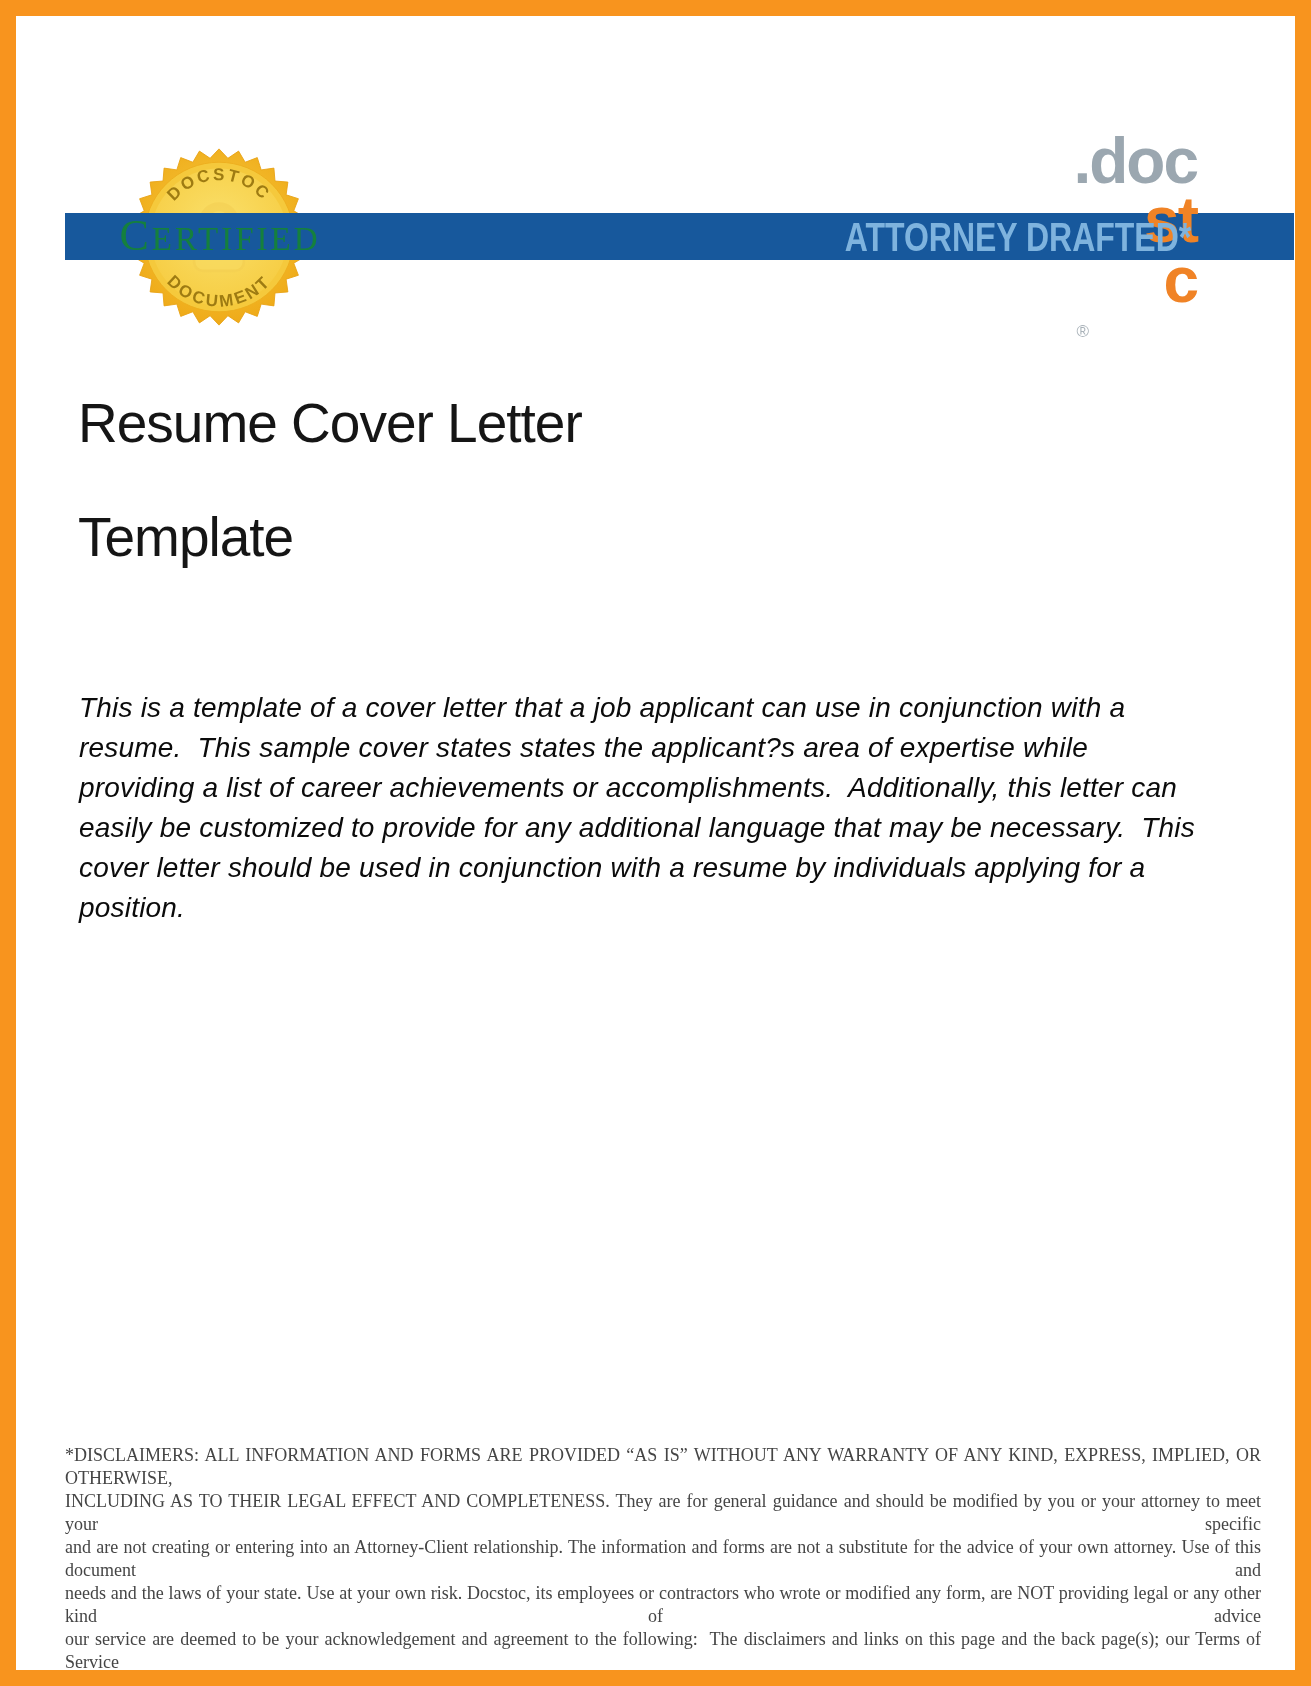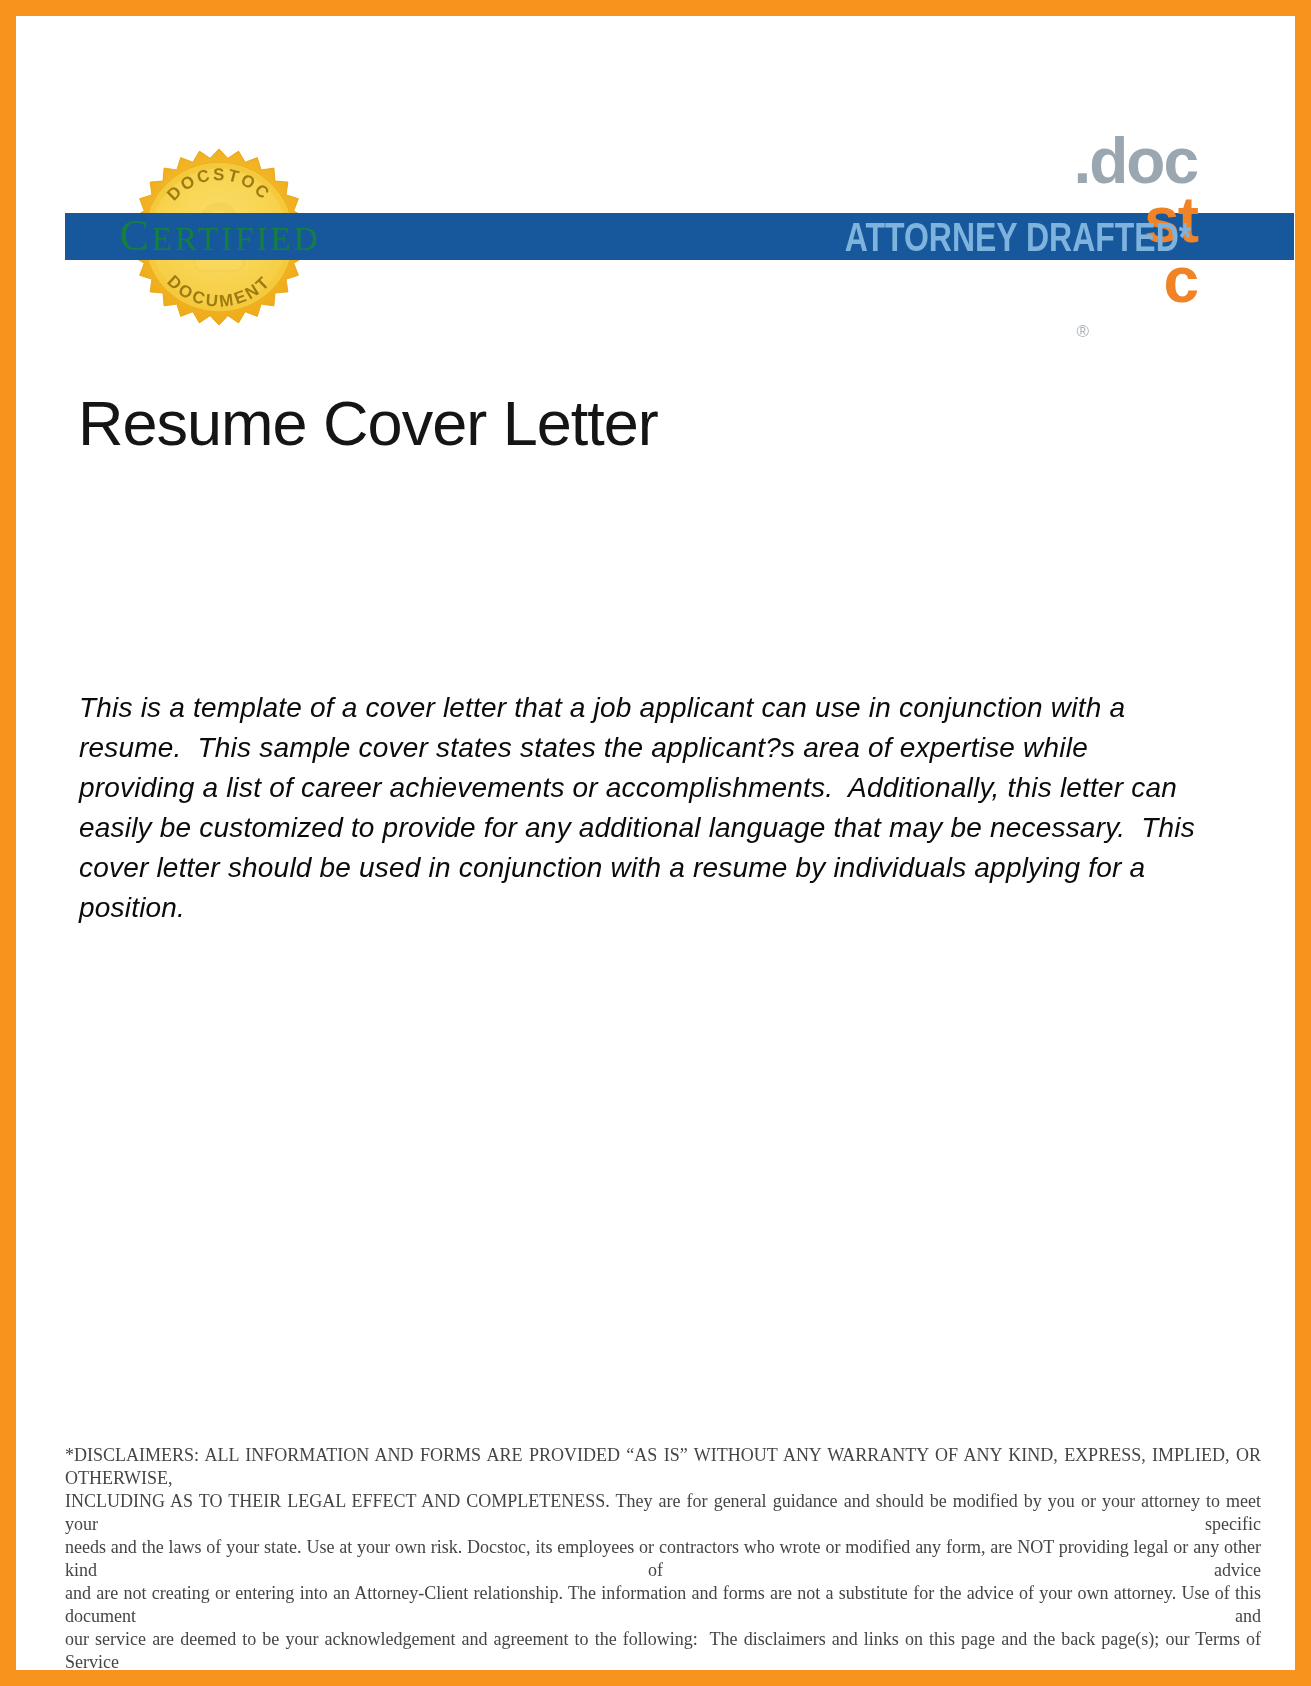--- a/index.html
+++ b/index.html
@@ -38,21 +38,21 @@
   .lg-reg{align-self:flex-start;font-size:17px;letter-spacing:0;color:#A9B2B9;margin:14px 0 0 3px;font-weight:normal;}
   .banner-label{
     position:absolute;top:197px;right:104px;height:47px;line-height:48px;
     font-size:41px;font-weight:bold;color:#7EB3DE;letter-spacing:0px;
     transform:scaleX(0.78);transform-origin:100% 50%;
     white-space:nowrap;
   }
   
   .title{
     position:absolute;left:62px;top:350px;margin:0;
-    font-size:63px;font-weight:400;letter-spacing:-1px;color:#151515;
+    font-size:55px;font-weight:400;letter-spacing:-1px;color:#151515;
     line-height:114px;
   }
   .bodytext{
     position:absolute;left:63px;top:672px;
     font-size:28px;color:#0B0B0B;line-height:40px;letter-spacing:0.2px;
   }
   .bl{white-space:pre;font-style:italic;}
   
   .disclaimer{
     position:absolute;left:49px;top:1428px;width:1196px;
@@ -105,34 +105,35 @@
       <polygon points="25,4 42,21 42,4" fill="#5E9BCC"></polygon>
     </svg>
     <span class="lg-orange">c</span>
     <span class="lg-reg">®</span>
   </div>
 
   <div class="banner-label">ATTORNEY DRAFTED*</div>
 
   <h1 class="title">
     <div>Resume Cover Letter</div>
+    <div>Template</div>
   </h1>
 
   <div class="bodytext">
     <div class="bl">This is a template of a cover letter that a job applicant can use in conjunction with a</div>
     <div class="bl">resume.  This sample cover states states the applicant?s area of expertise while</div>
     <div class="bl">providing a list of career achievements or accomplishments.  Additionally, this letter can</div>
     <div class="bl">easily be customized to provide for any additional language that may be necessary.  This</div>
     <div class="bl">cover letter should be used in conjunction with a resume by individuals applying for a</div>
     <div class="bl">position.</div>
   </div>
 
   <div class="disclaimer">
     <div class="dl">*DISCLAIMERS: ALL INFORMATION AND FORMS ARE PROVIDED “AS IS” WITHOUT ANY WARRANTY OF ANY KIND, EXPRESS, IMPLIED, OR OTHERWISE,</div>
     <div class="dl">INCLUDING AS TO THEIR LEGAL EFFECT AND COMPLETENESS. They are for general guidance and should be modified by you or your attorney to meet your specific</div>
+    <div class="dl">and are not creating or entering into an Attorney-Client relationship. The information and forms are not a substitute for the advice of your own attorney. Use of this document and</div>
     <div class="dl">needs and the laws of your state. Use at your own risk. Docstoc, its employees or contractors who wrote or modified any form, are NOT providing legal or any other kind of advice</div>
-    <div class="dl">and are not creating or entering into an Attorney-Client relationship. The information and forms are not a substitute for the advice of your own attorney. Use of this document and</div>
     <div class="dl">our service are deemed to be your acknowledgement and agreement to the following:&nbsp; The disclaimers and links on this page and the back page(s); our Terms of Service</div>
     <div class="dl">(http://www.docstoc.com/popterm.aspx?page_id=15), and read more here (http://www.docstoc.com/popterm.aspx?page_id=114) for additional disclaimers and more.&nbsp; You also</div>
 
   </div>
 
 </div>
 
 </body></html>

